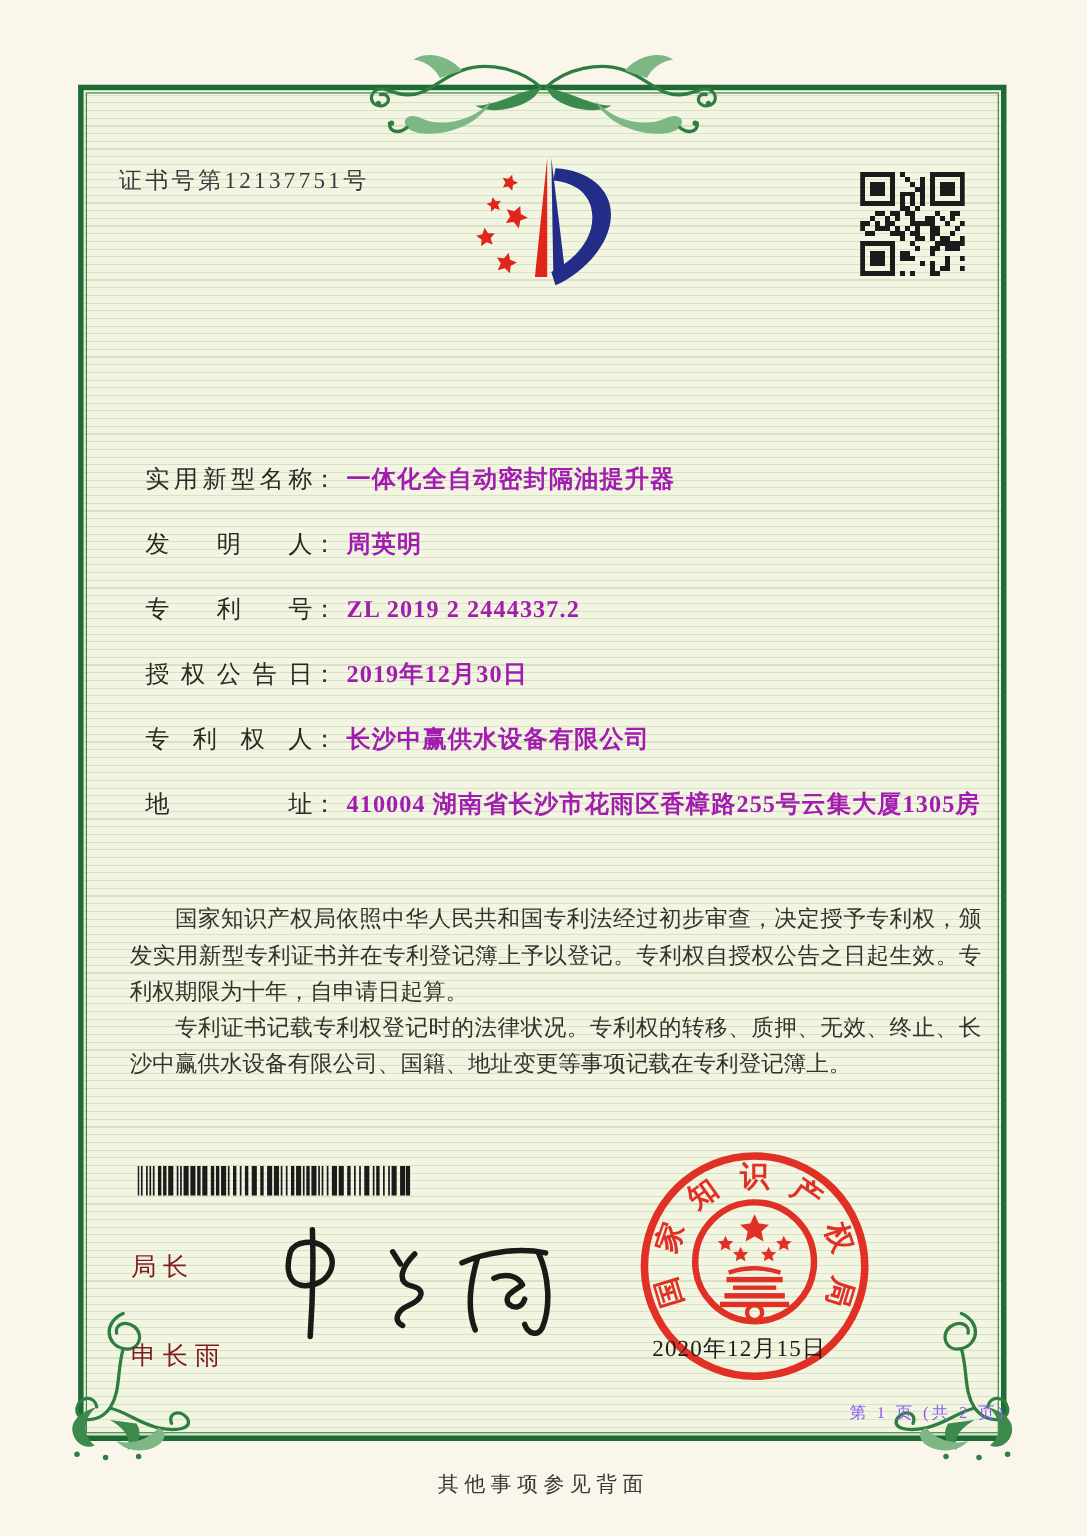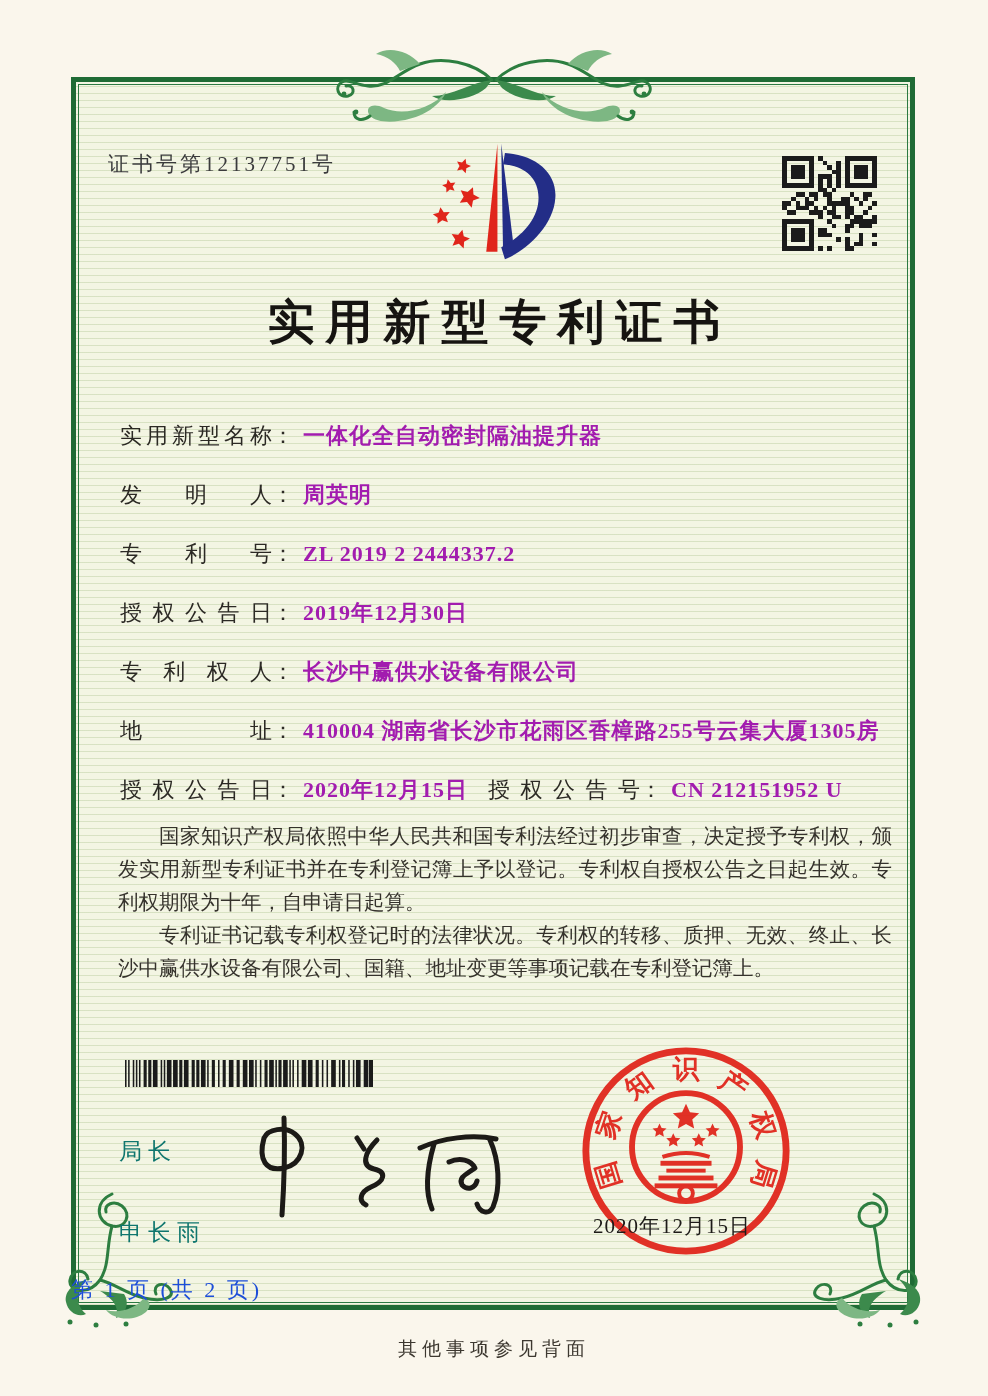--- a/index.html
+++ b/index.html
@@ -37,56 +37,56 @@
   .qr{ position:absolute; left:782px; top:156px; width:95px; height:95px; }
   .title{
     position:absolute; left:0; top:291px; width:988px; margin:0;
     text-align:center; font-size:47px; font-weight:700; color:#161411;
     letter-spacing:11px; text-indent:11px;
   }
   .fields{ position:absolute; left:120px; top:421px; width:772px; font-size:22px; }
   .row{ height:59px; position:relative; white-space:nowrap; }
   .lbl{
     display:inline-block; width:152px;
-    text-align:justify; text-align-last:justify; color:#2b2924;
+    text-align:justify; text-align-last:justify; color:#2b2924;margin-left:12px;
   }
   .colon{ display:inline-block; margin-right:9px; }
   .val{ letter-spacing:1px; color:#a21caf;font-weight:bold; }
   .grant-2{ position:absolute; left:368px; top:0; }
   .body-text{
     position:absolute; left:118px; top:820px; width:774px;
     font-size:20.5px; line-height:33px; text-align:justify; color:#35322c;
   }
   .body-text p{ margin:0; text-indent:2em; }
   .barcode{ position:absolute; left:125px; top:1060px; width:248px; height:27px; }
   .signer-title,.signer-name{
     position:absolute; left:119px;
     font-family:"Liberation Sans","DejaVu Sans",sans-serif;
-    font-size:23px; letter-spacing:6px; color:#0f766e;
+    font-size:23px; letter-spacing:6px; color:#7f1d1d;
   }
   .signer-title{ top:1136px; }
   .signer-name{ top:1181px;margin-top:36px; }
   .signature{ position:absolute; left:222px; top:1108px; }
   .signature path{ stroke:#1c1a17; stroke-width:5; fill:none; stroke-linecap:round; stroke-linejoin:round; }
   .seal{ position:absolute; left:578px; top:1043px; width:216px; height:216px; opacity:.94; }
   .seal .ring{ fill:none; stroke:#e0251b; stroke-width:7; }
   .seal .emb{ fill:#e0251b; }
   .seal .embs{ fill:none; stroke:#e0251b; }
   .seal-ch{
     fill:#e0251b; font-size:27px; font-weight:700;
     font-family:"Liberation Sans","DejaVu Sans",sans-serif;
     text-anchor:middle; dominant-baseline:central;
   }
   .seal-date{
     position:absolute; left:593px; top:1212px; z-index:5;
     font-size:21px; letter-spacing:1px; color:#1d1b18;
   }
   .page-note{
     position:absolute; left:71px; top:1275px; width:844px;
-    text-align:left; font-size:22px; letter-spacing:3px; color:#1d4ed8;
+    text-align:right; font-size:15px; letter-spacing:3px; color:#8b5cf6;
   }
   .back-note{
     position:absolute; left:0; top:1336px; width:988px;
     text-align:center; font-size:19px; letter-spacing:5px; color:#3d3830;font-family:Liberation Mono, monospace;
   }
   .qr rect, .barcode rect{ fill:#1b1b1b; }
 </style>
 </head>
 <body>
 
@@ -354,46 +354,39 @@
       <rect x="3" y="20" width="1" height="1"></rect>
       <rect x="4" y="20" width="1" height="1"></rect>
       <rect x="5" y="20" width="1" height="1"></rect>
       <rect x="6" y="20" width="1" height="1"></rect>
       <rect x="8" y="20" width="1" height="1"></rect>
       <rect x="10" y="20" width="1" height="1"></rect>
       <rect x="14" y="20" width="1" height="1"></rect>
       <rect x="15" y="20" width="1" height="1"></rect>
     </svg>
 
-  <h1 class="title">实用新型专利证书</h1>
 
   <div class="fields">
     <div class="row">
       <span class="lbl">实用新型名称</span><span class="colon">：</span><span class="val">一体化全自动密封隔油提升器</span>
     </div>
     <div class="row">
       <span class="lbl">发明人</span><span class="colon">：</span><span class="val">周英明</span>
     </div>
     <div class="row">
       <span class="lbl">专利号</span><span class="colon">：</span><span class="val">ZL 2019 2 2444337.2</span>
     </div>
     <div class="row">
       <span class="lbl">授权公告日</span><span class="colon">：</span><span class="val">2019年12月30日</span>
     </div>
     <div class="row">
       <span class="lbl">专利权人</span><span class="colon">：</span><span class="val">长沙中赢供水设备有限公司</span>
     </div>
     <div class="row">
       <span class="lbl">地址</span><span class="colon">：</span><span class="val">410004 湖南省长沙市花雨区香樟路255号云集大厦1305房</span>
-    </div>
-    <div class="row">
-      <span class="lbl">授权公告日</span><span class="colon">：</span><span class="val">2020年12月15日</span>
-      <span class="grant-2">
-        <span class="lbl">授权公告号</span><span class="colon">：</span><span class="val">CN 212151952 U</span>
-      </span>
     </div>
   </div>
 
   <div class="body-text">
     <p>国家知识产权局依照中华人民共和国专利法经过初步审查，决定授予专利权，颁发实用新型专利证书并在专利登记簿上予以登记。专利权自授权公告之日起生效。专利权期限为十年，自申请日起算。</p>
     <p>专利证书记载专利权登记时的法律状况。专利权的转移、质押、无效、终止、长沙中赢供水设备有限公司、国籍、地址变更等事项记载在专利登记簿上。</p>
   </div>
 
   <svg id="barcode" class="barcode" viewBox="0 0 248 27" preserveAspectRatio="none">
       <rect x="0.00" y="0" width="1.55" height="27"></rect>

